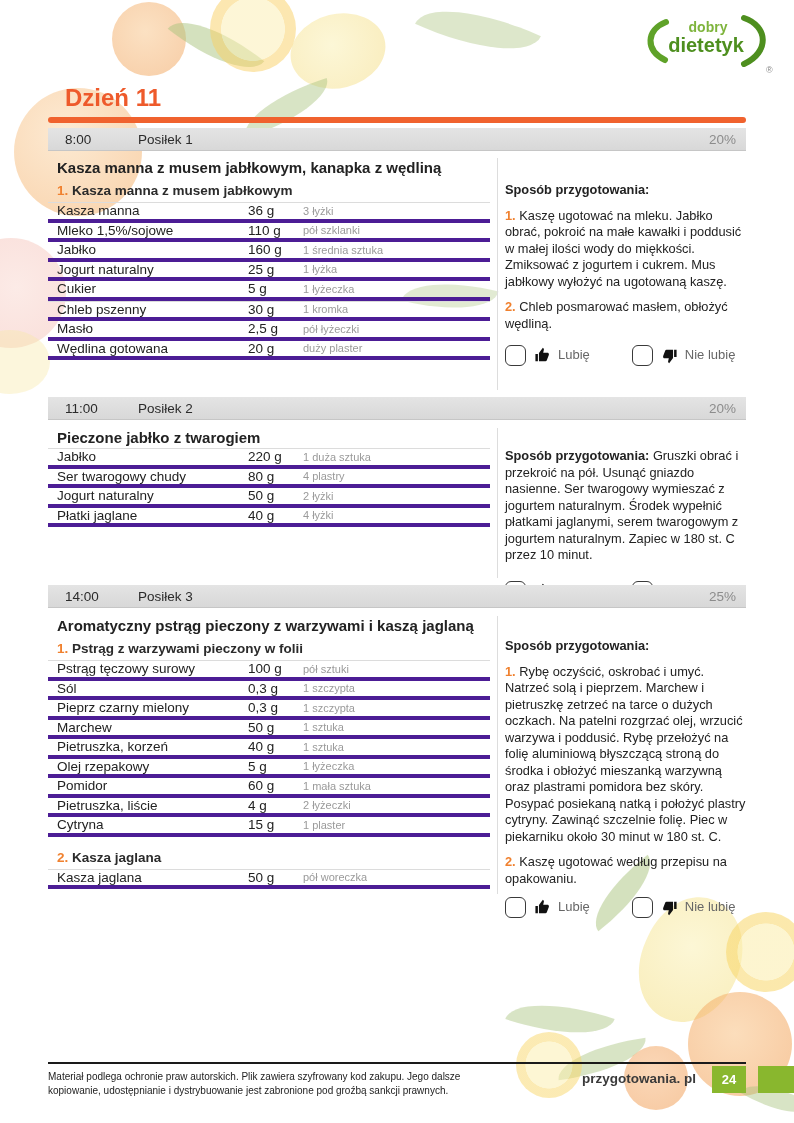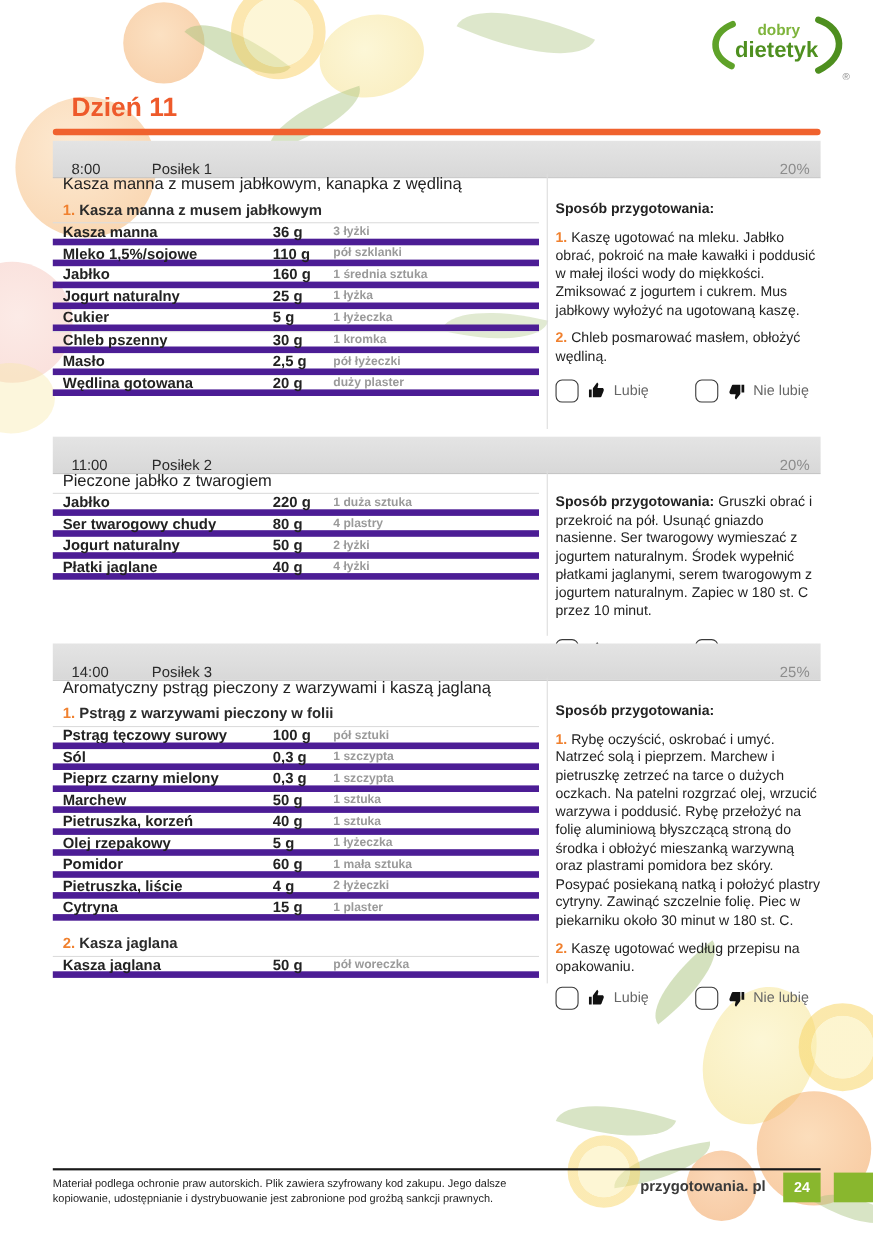--- a/index.html
+++ b/index.html
@@ -34,39 +34,39 @@
   .d-leafB4 { left:742px; top:1086px; width:70px; height:26px; transform:rotate(30deg); opacity:.45; }
 
   .content { position:absolute; inset:0; z-index:1; }
 
   
   .logo { position:absolute; left:640px; top:10px; width:134px; height:66px; }
 
   
   .page-title { position:absolute; left:65px; top:84px; font-size:24px; font-weight:bold; color:#EE5A2B; }
   .orange-bar { position:absolute; left:48px; top:117px; width:698px; height:6px; background:#F0622E; border-radius:3px; }
-  .mealbar { position:absolute; left:48px; width:698px; height:34px; background:linear-gradient(#E4E4E4,#D8D8D8); border-bottom:1px solid #C6C6C6; display:flex; align-items:flex-end; font-size:13.5px; color:#2b2b2b; }
+  .mealbar { position:absolute; left:48px; width:698px; height:23px; background:linear-gradient(#E4E4E4,#D8D8D8); border-bottom:1px solid #C6C6C6; display:flex; align-items:center; font-size:13.5px; color:#2b2b2b; }
   .mealbar .bar-time { margin-left:17px; width:55px; }
   .mealbar .bar-name { margin-left:18px; }
   .mealbar .bar-pct { margin-left:auto; margin-right:10px; color:#8C8C8C; }
   .bar-m1 { top:128px; } .bar-m2 { top:397px; } .bar-m3 { top:585px; }
 
-  .meal-title { position:absolute; left:57px; font-size:15px; font-weight:normal; color:#222; }
+  .meal-title { position:absolute; left:57px; font-size:15px; font-weight:bold; color:#222; }
   .title-m1 { top:159px; } .title-m2 { top:429px; } .title-m3 { top:617px; }
 
   .vdiv { position:absolute; left:497px; width:1px; background:#DDD; }
   .vdiv-m1 { top:158px; height:232px; } .vdiv-m2 { top:428px; height:150px; } .vdiv-m3 { top:616px; height:278px; }
 
   
   .leftcol { position:absolute; left:48px; width:442px; }
   .lc-m1 { top:180px; } .lc-m2 { top:448px; } .lc-m3 { top:638px; }
   .sec-head { padding-left:9px; font-size:13.5px; font-weight:bold; color:#2b2b2b; margin:3px 0 4px 0; }
   .num { color:#F0812F; font-weight:bold; }
   .itable { border-top:1px solid #DCDCDC; }
-  .irow { display:grid; grid-template-columns:191px 55px 1fr; align-items:center; height:19.5px; border-bottom:6px solid #4c1d95; padding-left:9px;font-weight:bold; }
+  .irow { display:grid; grid-template-columns:191px 55px 1fr; align-items:center; height:19.5px; border-bottom:4px solid #4c1d95; padding-left:9px; }
   .iname { font-size:13.5px; color:#222; }
   .iamt { font-size:13.5px; color:#222; }
   .imeas { font-size:11px; color:#9A9A9A; }
   .gap-before { margin-top:13px; }
 
   
   .rightcol { position:absolute; left:505px; width:245px; font-size:12.8px; line-height:16.5px; color:#222; }
   .rc-m1 { top:182px; } .rc-m2 { top:448px; } .rc-m3 { top:638px; }
   .prep-head { font-weight:bold; margin-bottom:9px; }
   .prep-inline b { font-weight:bold; }

